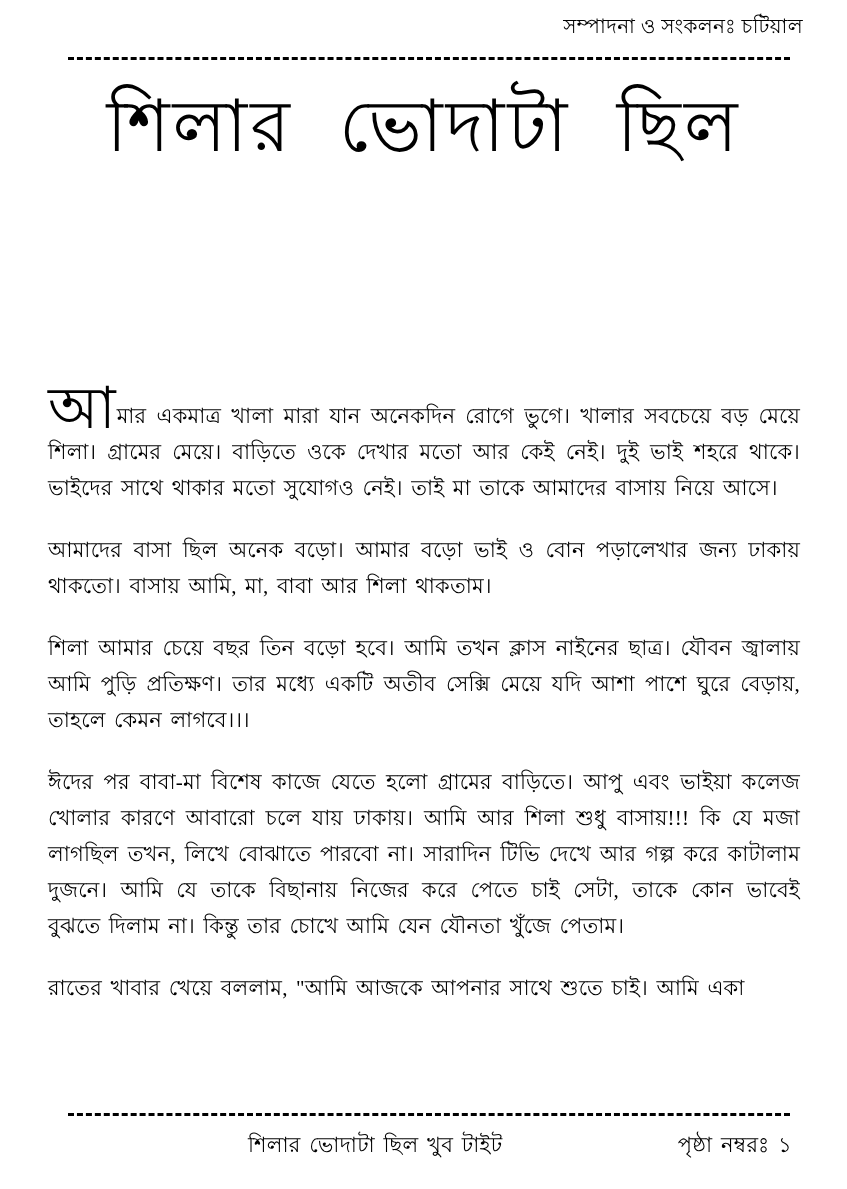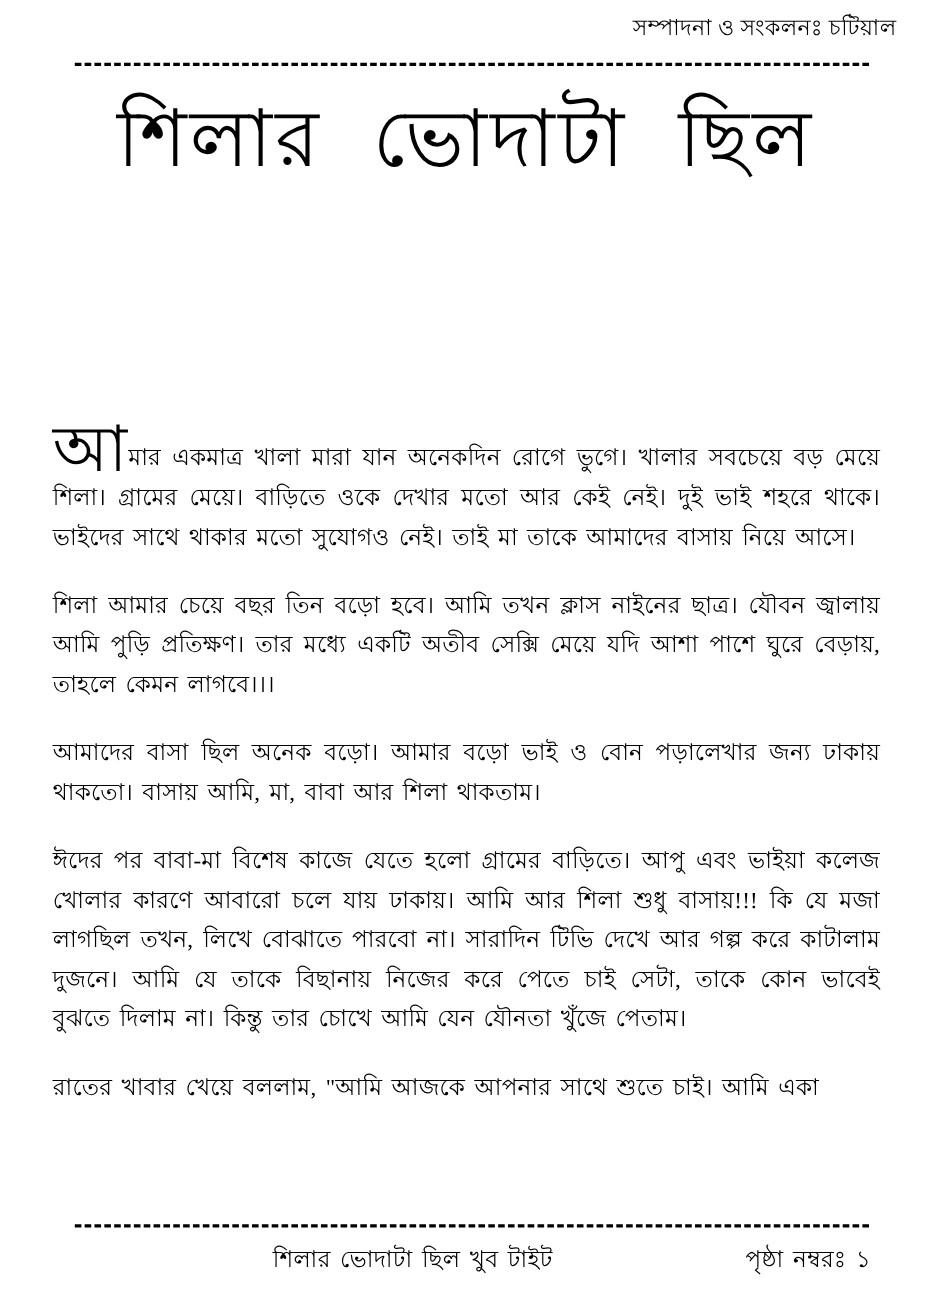--- a/index.html
+++ b/index.html
@@ -24,21 +24,21 @@
     width: 847px;
     height: 1189px;
     box-sizing: border-box;
   }
 
   
   .header-credit {
     position: absolute;
     top: 12px;
     left: 48px;
-    right: 32px;
+    right: 44px;
     text-align: right;
     font-size: 20px;
     line-height: 28px;
     letter-spacing: 0.4px;
     white-space: nowrap;
   }
 
   .rule-top {
     position: absolute;
     top: 57px;
@@ -150,23 +150,23 @@
   <div class="rule-top"></div>
 
   <div class="title-block">
     <div class="title-line">শিলার ভোদাটা ছিল</div>
   </div>
 
   <div class="body-block">
 
     <p class="para dropcap-para"><span class="dropcap">আ</span><span>মার একমাত্র খালা মারা যান অনেকদিন রোগে ভুগে। খালার সবচেয়ে বড় মেয়ে শিলা। গ্রামের মেয়ে। বাড়িতে ওকে দেখার মতো আর কেই নেই। দুই ভাই শহরে থাকে। ভাইদের সাথে থাকার মতো সুযোগও নেই। তাই মা তাকে আমাদের বাসায় নিয়ে আসে।</span></p>
 
+    <p class="para">আমাদের বাসা ছিল অনেক বড়ো। আমার বড়ো ভাই ও বোন পড়ালেখার জন্য ঢাকায় থাকতো। বাসায় আমি, মা, বাবা আর শিলা থাকতাম।</p>
+
     <p class="para">শিলা আমার চেয়ে বছর তিন বড়ো হবে। আমি তখন ক্লাস নাইনের ছাত্র। যৌবন জ্বালায় আমি পুড়ি প্রতিক্ষণ। তার মধ্যে একটি অতীব সেক্সি মেয়ে যদি আশা পাশে ঘুরে বেড়ায়, তাহলে কেমন লাগবে।।।</p>
-
-    <p class="para">আমাদের বাসা ছিল অনেক বড়ো। আমার বড়ো ভাই ও বোন পড়ালেখার জন্য ঢাকায় থাকতো। বাসায় আমি, মা, বাবা আর শিলা থাকতাম।</p>
 
     <p class="para">ঈদের পর বাবা-মা বিশেষ কাজে যেতে হলো গ্রামের বাড়িতে। আপু এবং ভাইয়া কলেজ খোলার কারণে আবারো চলে যায় ঢাকায়। আমি আর শিলা শুধু বাসায়!!! কি যে মজা লাগছিল তখন, লিখে বোঝাতে পারবো না। সারাদিন টিভি দেখে আর গল্প করে কাটালাম দুজনে। আমি যে তাকে বিছানায় নিজের করে পেতে চাই সেটা, তাকে কোন ভাবেই বুঝতে দিলাম না। কিন্তু তার চোখে আমি যেন যৌনতা খুঁজে পেতাম।</p>
 
     <p class="para">রাতের খাবার খেয়ে বললাম, "আমি আজকে আপনার সাথে শুতে চাই। আমি একা</p>
 
   </div>
 
   <div class="rule-bottom"></div>
 
   <div class="footer">

